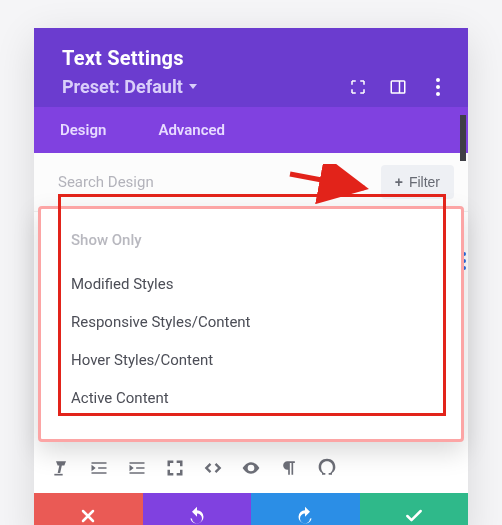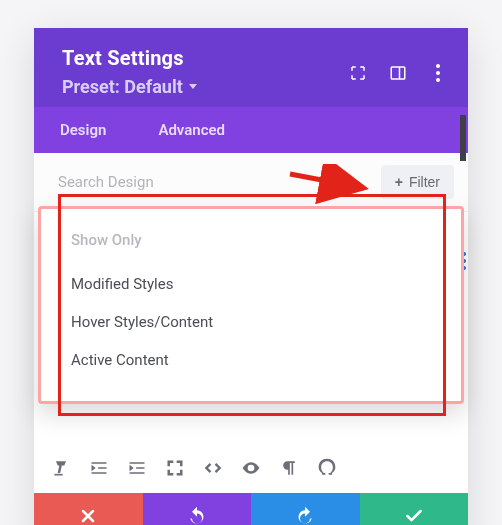--- a/index.html
+++ b/index.html
@@ -17,21 +17,21 @@
     border-radius: 6px;
     box-shadow: 0 10px 40px rgba(0,0,0,0.12);
     overflow: visible;
     position: relative;
   }
   .header {
     background: #6b3ccf;
     color: #fff;
     padding: 18px 20px 10px 28px;
     display: flex;
-    align-items: center;
+    align-items: flex-end;
     justify-content: space-between;
     gap: 21px;
   }
   .header-left { display: flex; flex-direction: column; }
   .title { font-size: 20px; font-weight: 700; letter-spacing: .2px; }
   .preset-row {
     display: flex; align-items: center; gap: 6px;
     font-size: 18px; font-weight: 700; color: #d9cefa; margin-top: 6px;
   }
   .caret-down {
@@ -179,20 +179,21 @@
   <div class="body-area">
     <div class="mini-kebab">
       <span></span>
         <span></span>
         <span></span>
     </div>
 
     <div class="popover">
       <div class="popover-title">Show Only</div>
       <div class="popover-item">Modified Styles</div>
+      <div class="popover-item">Responsive Styles/Content</div>
       <div class="popover-item">Hover Styles/Content</div>
       <div class="popover-item">Active Content</div>
     </div>
   </div>
 
   <div class="toolbar-strip">
     <div class="tbicon">
         <svg viewBox="0 0 24 24">
           <path d="M6 4h12l-2 5h-3l-2 9h-3l2-9H8z"></path>
           <line x1="4" y1="20" x2="14" y2="20" stroke="#6d6f78" stroke-width="2"></line>

